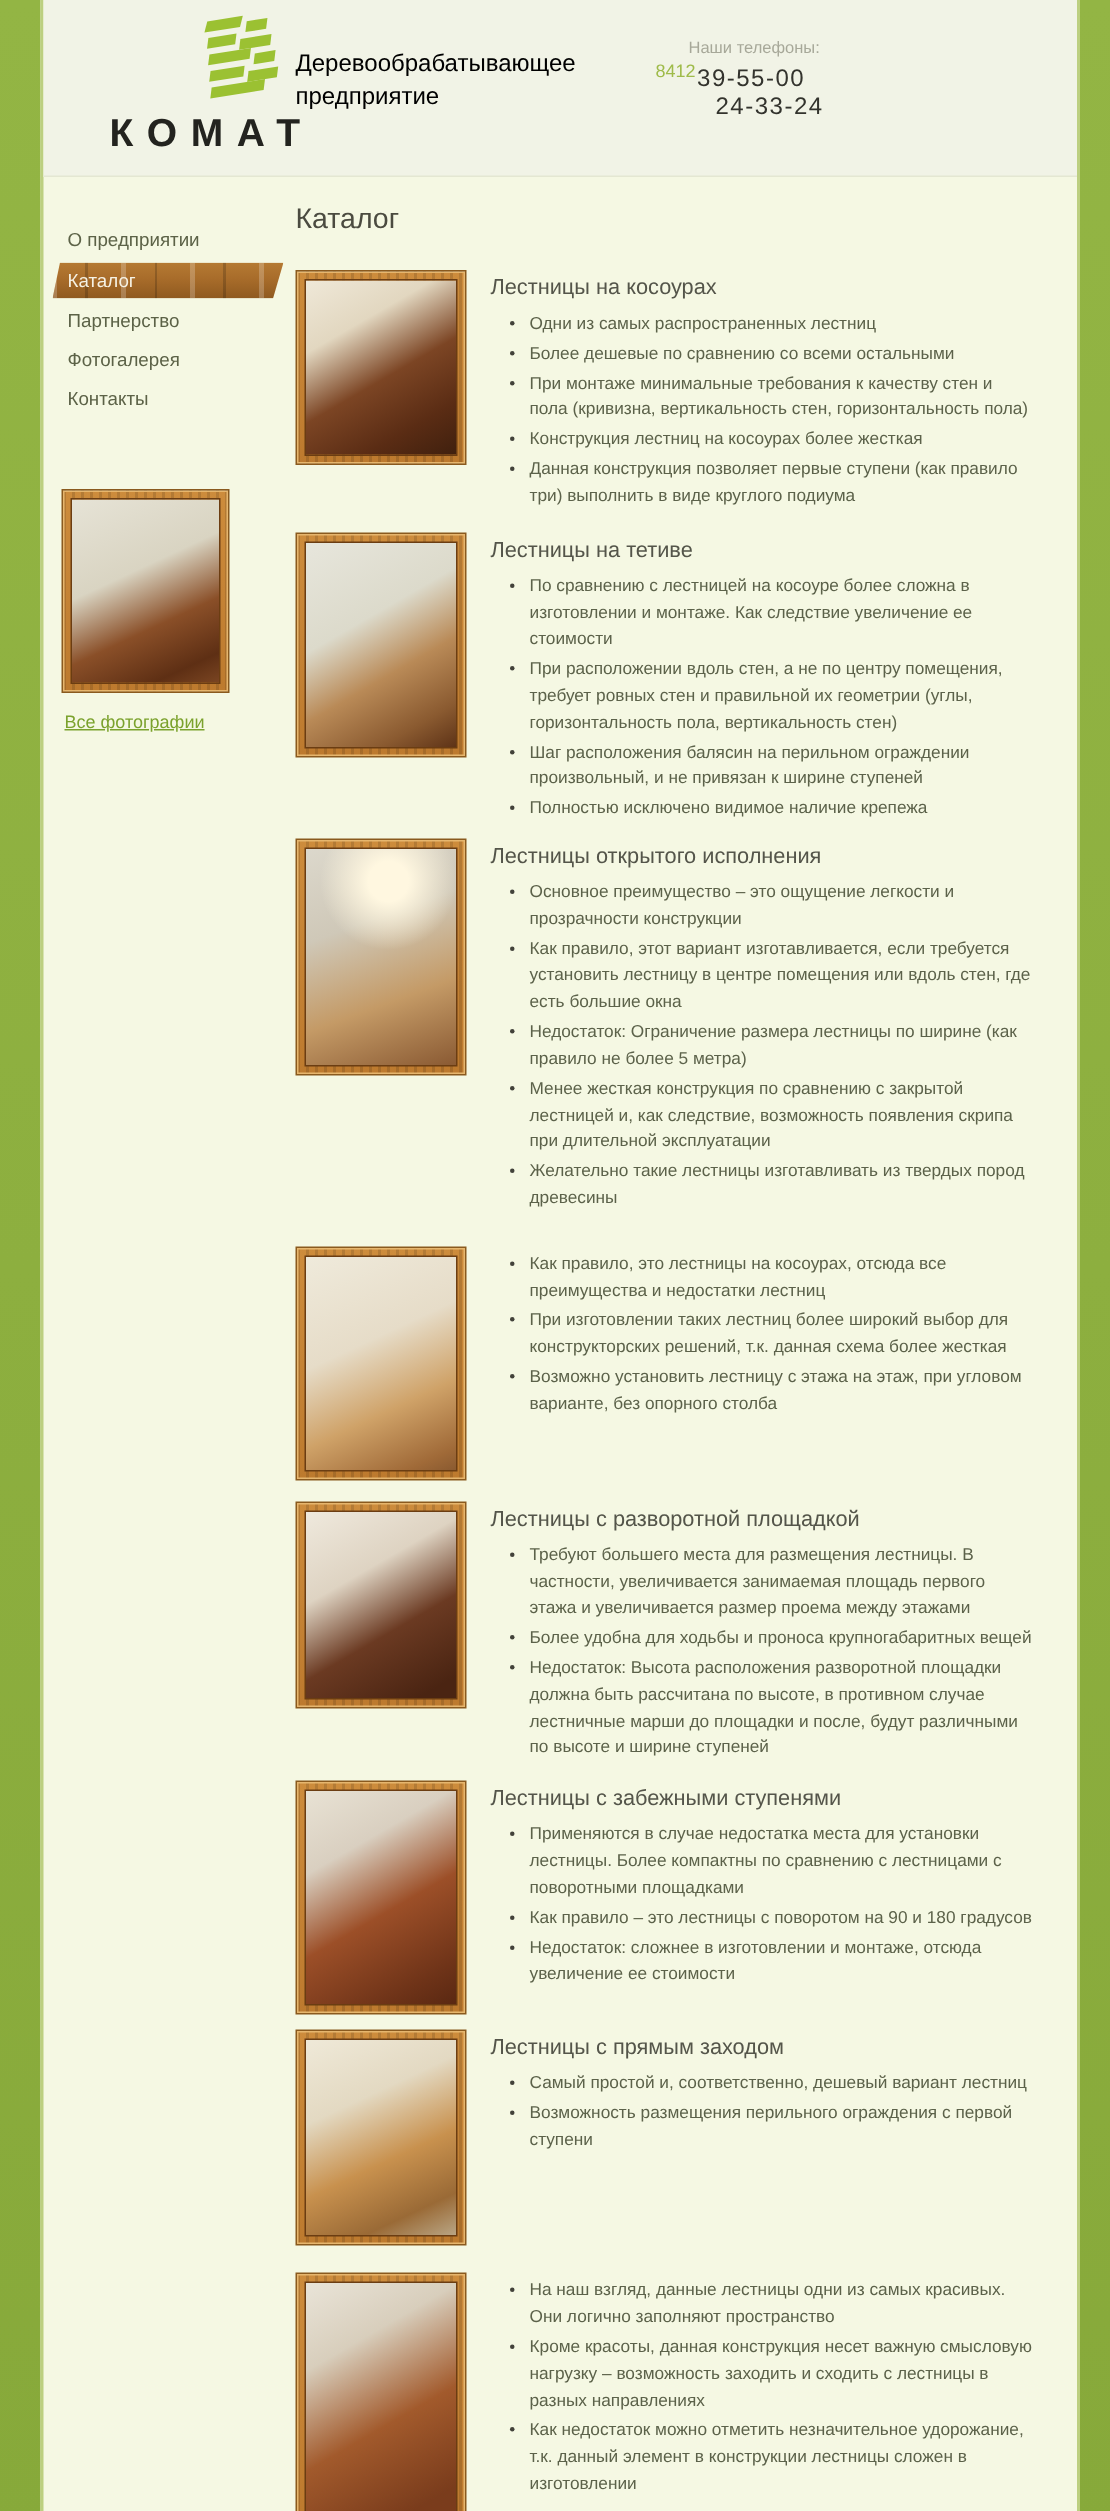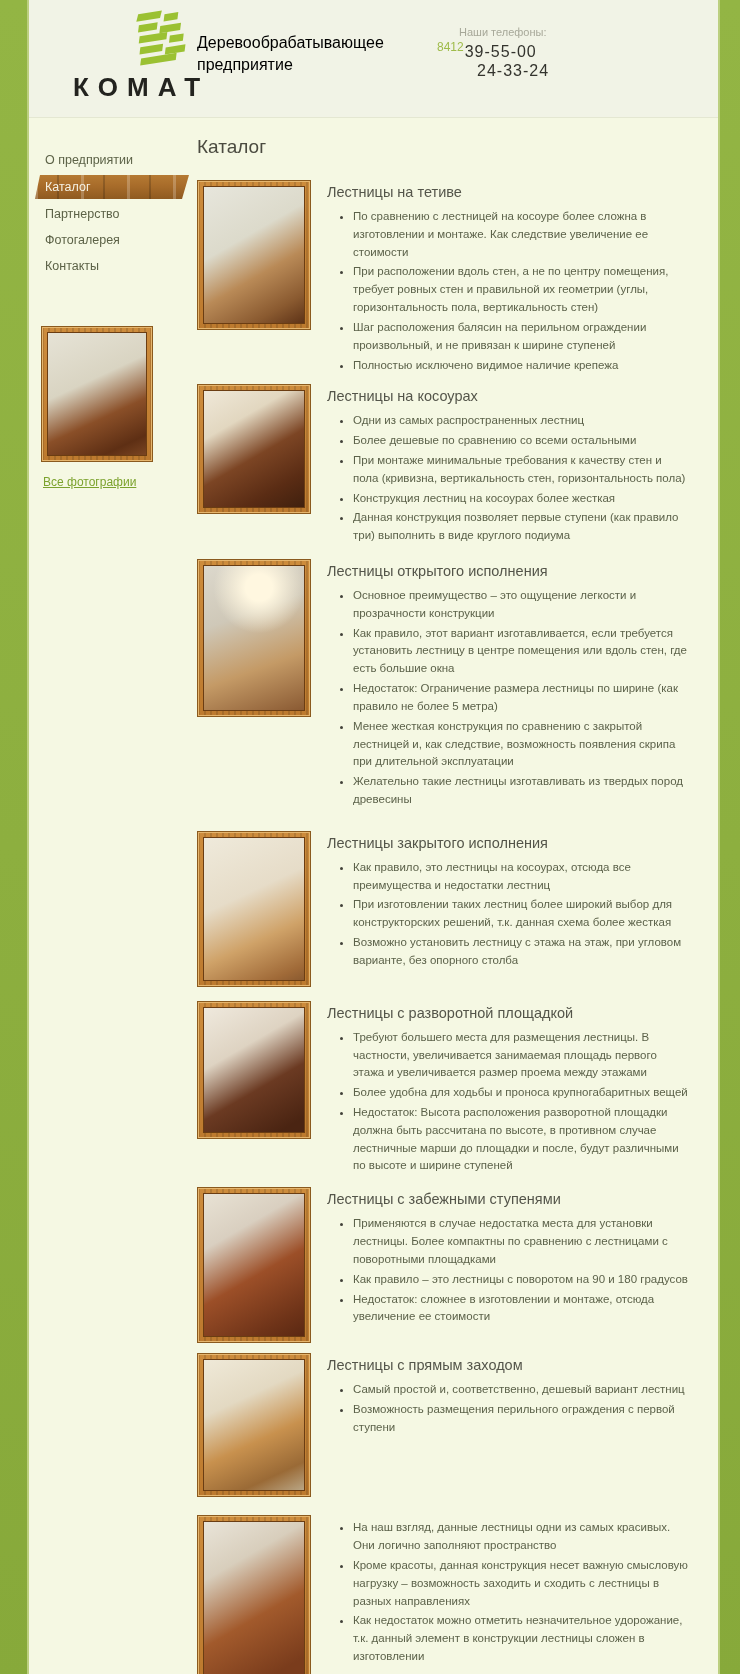--- a/index.html
+++ b/index.html
@@ -145,51 +145,51 @@
         </nav>
       <div class="side-photo frame">
         <div class="ph ps"></div>
       </div>
       <a class="all-photos">Все фотографии</a>
     </aside>
 
     <main>
       <h1>Каталог</h1>
       <div id="sections">
-  <section class="cat-section" style="min-height: 148px; margin-bottom: 8px;">
-    <div class="frame photo">
-      <div class="ph p1" style="height: 136px;"></div>
-    </div>
-    <div class="sec-body">
-      <h2>Лестницы на тетиве</h2>
-      <ul>
-                <li>По сравнению с лестницей на косоуре более сложна в изготовлении и монтаже. Как следствие увеличение ее стоимости</li>
-                <li>При расположении вдоль стен, а не по центру помещения, требует ровных стен и правильной их геометрии (углы, горизонтальность пола, вертикальность стен)</li>
-                <li>Шаг расположения балясин на перильном ограждении произвольный, и не привязан к ширине ступеней</li>
-                <li>Полностью исключено видимое наличие крепежа</li>
-              </ul>
-    </div>
-  </section>
-
   <section class="cat-section" style="min-height: 128px; margin-bottom: 12px;">
     <div class="frame photo">
       <div class="ph p2" style="height: 116px;"></div>
     </div>
     <div class="sec-body">
       <h2>Лестницы на косоурах</h2>
       <ul>
                 <li>Одни из самых распространенных лестниц</li>
                 <li>Более дешевые по сравнению со всеми остальными</li>
                 <li>При монтаже минимальные требования к качеству стен и пола (кривизна, вертикальность стен, горизонтальность пола)</li>
                 <li>Конструкция лестниц на косоурах более жесткая</li>
                 <li>Данная конструкция позволяет первые ступени (как правило три) выполнить в виде круглого подиума</li>
               </ul>
     </div>
   </section>
 
+  <section class="cat-section" style="min-height: 148px; margin-bottom: 8px;">
+    <div class="frame photo">
+      <div class="ph p1" style="height: 136px;"></div>
+    </div>
+    <div class="sec-body">
+      <h2>Лестницы на тетиве</h2>
+      <ul>
+                <li>По сравнению с лестницей на косоуре более сложна в изготовлении и монтаже. Как следствие увеличение ее стоимости</li>
+                <li>При расположении вдоль стен, а не по центру помещения, требует ровных стен и правильной их геометрии (углы, горизонтальность пола, вертикальность стен)</li>
+                <li>Шаг расположения балясин на перильном ограждении произвольный, и не привязан к ширине ступеней</li>
+                <li>Полностью исключено видимое наличие крепежа</li>
+              </ul>
+    </div>
+  </section>
+
   <section class="cat-section" style="min-height: 156px; margin-bottom: 20px;">
     <div class="frame photo">
       <div class="ph p3" style="height: 144px;"></div>
     </div>
     <div class="sec-body">
       <h2>Лестницы открытого исполнения</h2>
       <ul>
                 <li>Основное преимущество – это ощущение легкости и прозрачности конструкции</li>
                 <li>Как правило, этот вариант изготавливается, если требуется установить лестницу в центре помещения или вдоль стен, где есть большие окна</li>
                 <li>Недостаток: Ограничение размера лестницы по ширине (как правило не более 5 метра)</li>
@@ -197,21 +197,20 @@
                 <li>Желательно такие лестницы изготавливать из твердых пород древесины</li>
               </ul>
     </div>
   </section>
 
   <section class="cat-section" style="min-height: 154px; margin-bottom: 14px;">
     <div class="frame photo">
       <div class="ph p4" style="height: 142px;"></div>
     </div>
     <div class="sec-body">
-      <h2>Лестницы закрытого исполнения</h2>
       <ul>
                 <li>Как правило, это лестницы на косоурах, отсюда все преимущества и недостатки лестниц</li>
                 <li>При изготовлении таких лестниц более широкий выбор для конструкторских решений, т.к. данная схема более жесткая</li>
                 <li>Возможно установить лестницу с этажа на этаж, при угловом варианте, без опорного столба</li>
               </ul>
     </div>
   </section>
 
   <section class="cat-section" style="min-height: 136px; margin-bottom: 10px; justify-content: flex-end;">
     <div class="frame photo">

